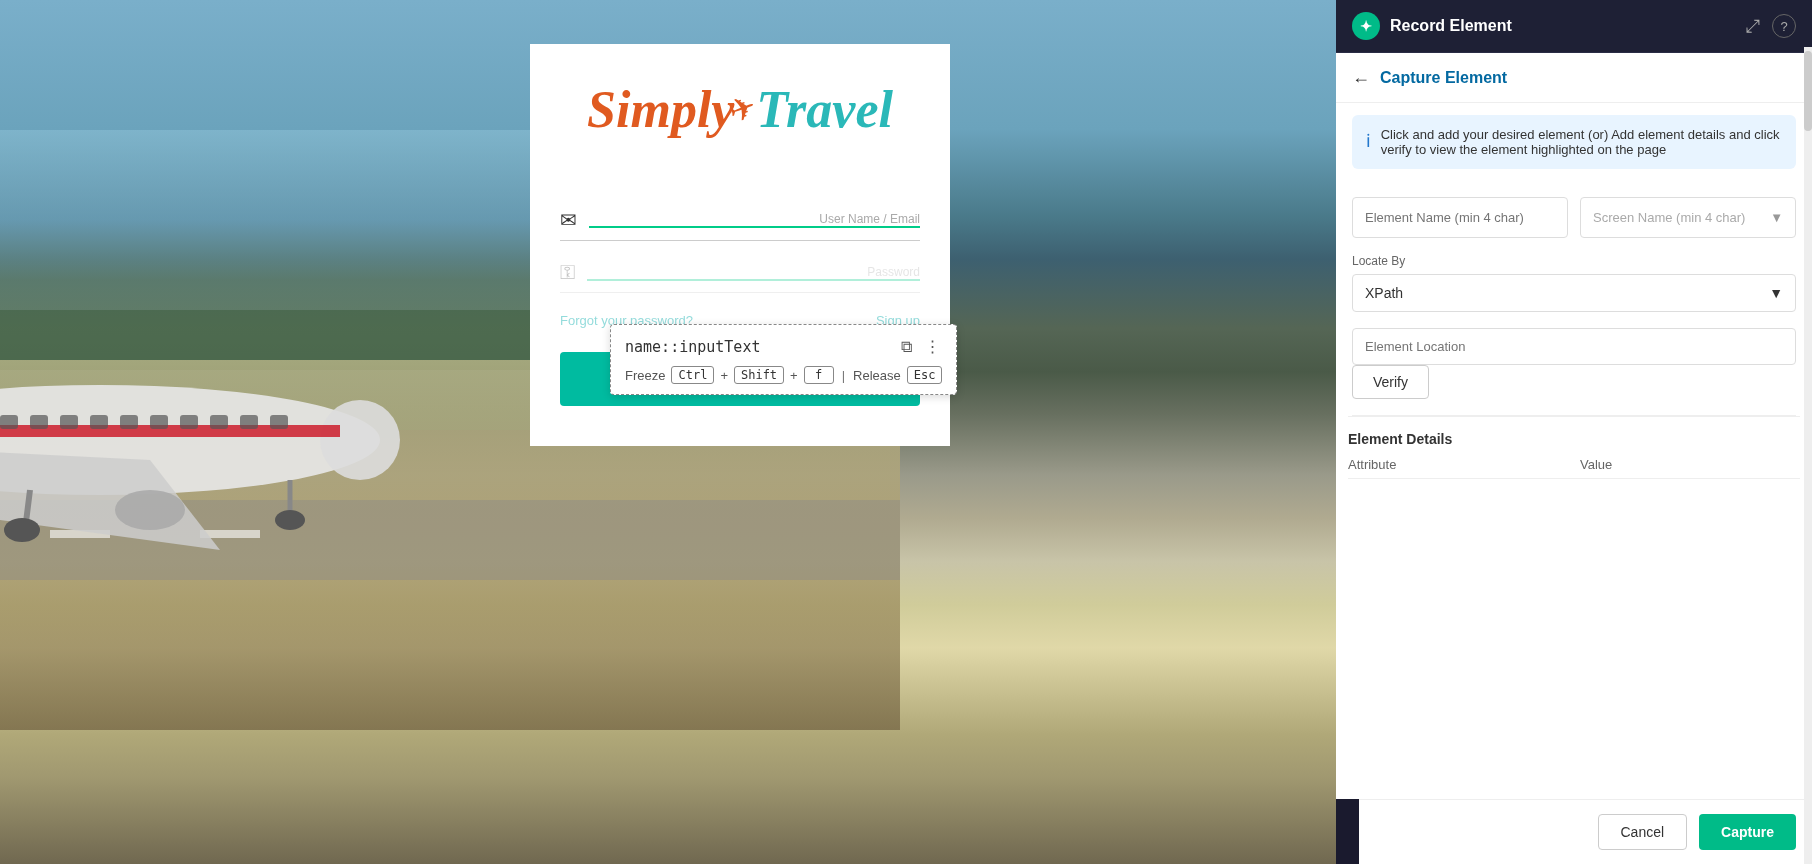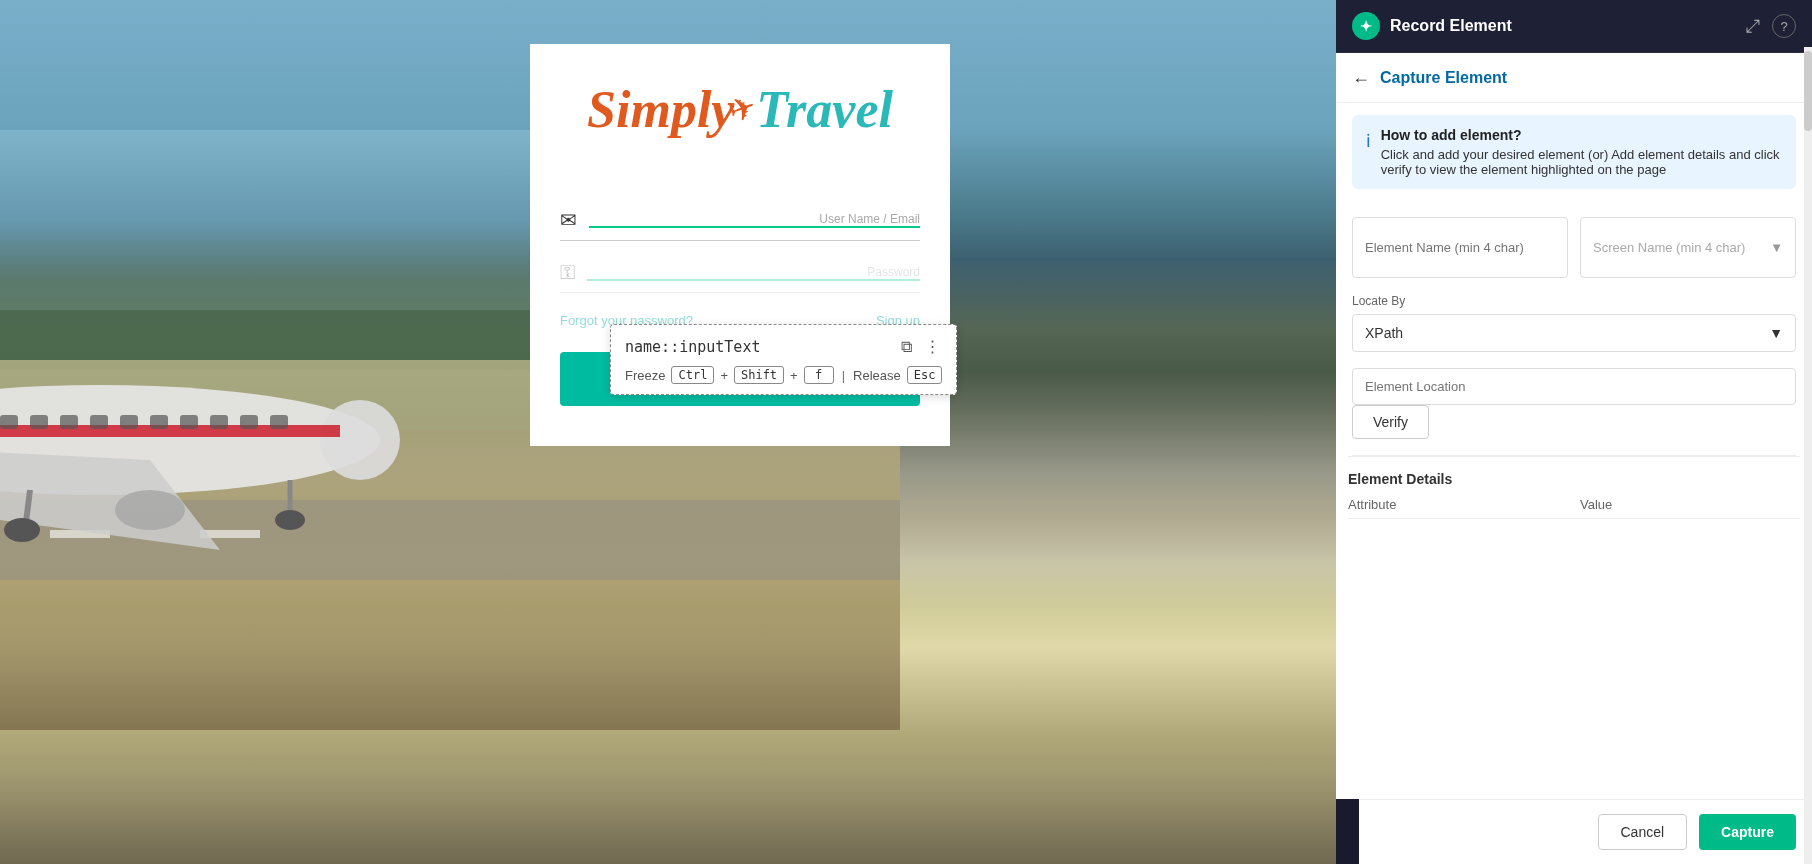--- a/index.html
+++ b/index.html
@@ -374,21 +374,21 @@
       color: #999;
       outline: none;
       background: white;
     }
 
     .form-select {
       display: flex;
       align-items: center;
       border: 1px solid #ddd;
       border-radius: 4px;
-      padding: 22px 12px;
+      padding: 12px 12px;
       font-size: 13px;
       color: #999;
       background: white;
       cursor: pointer;
     }
 
     .form-select-arrow {
       margin-left: auto;
       color: #999;
     }
@@ -666,21 +666,20 @@
   <div class="panel-body">
 
     <div class="panel-section-header">
       <button class="back-btn">←</button>
       <span class="section-title">Capture Element</span>
     </div>
 
     <div class="info-box">
       <span class="info-icon">ℹ</span>
       <div class="info-content">
-        <div class="info-title">How to add element?</div>
         <div>Click and add your desired element (or) Add element details and click verify to view the element highlighted on the page</div>
       </div>
     </div>
 
     <div class="form-area">
 
       <div class="form-row">
         <input type="text" class="form-input" placeholder="Element Name (min 4 char)" style="">
         <div class="form-select" style="flex:1;">
           <span style="color:#aaa; font-size:13px;">Screen Name (min 4 char)</span>

